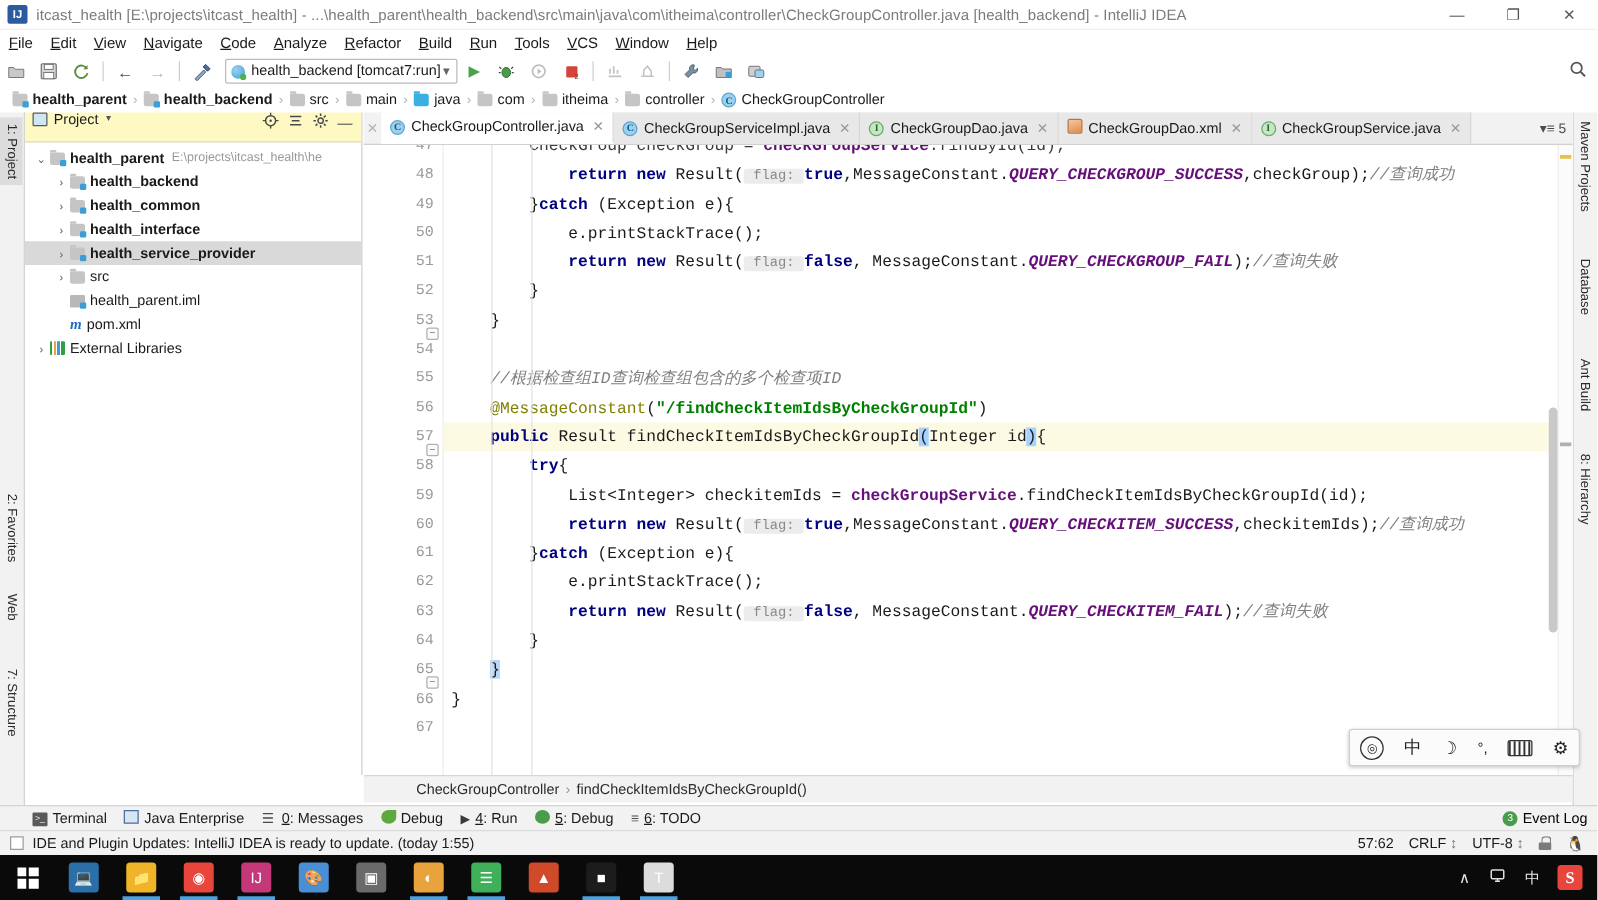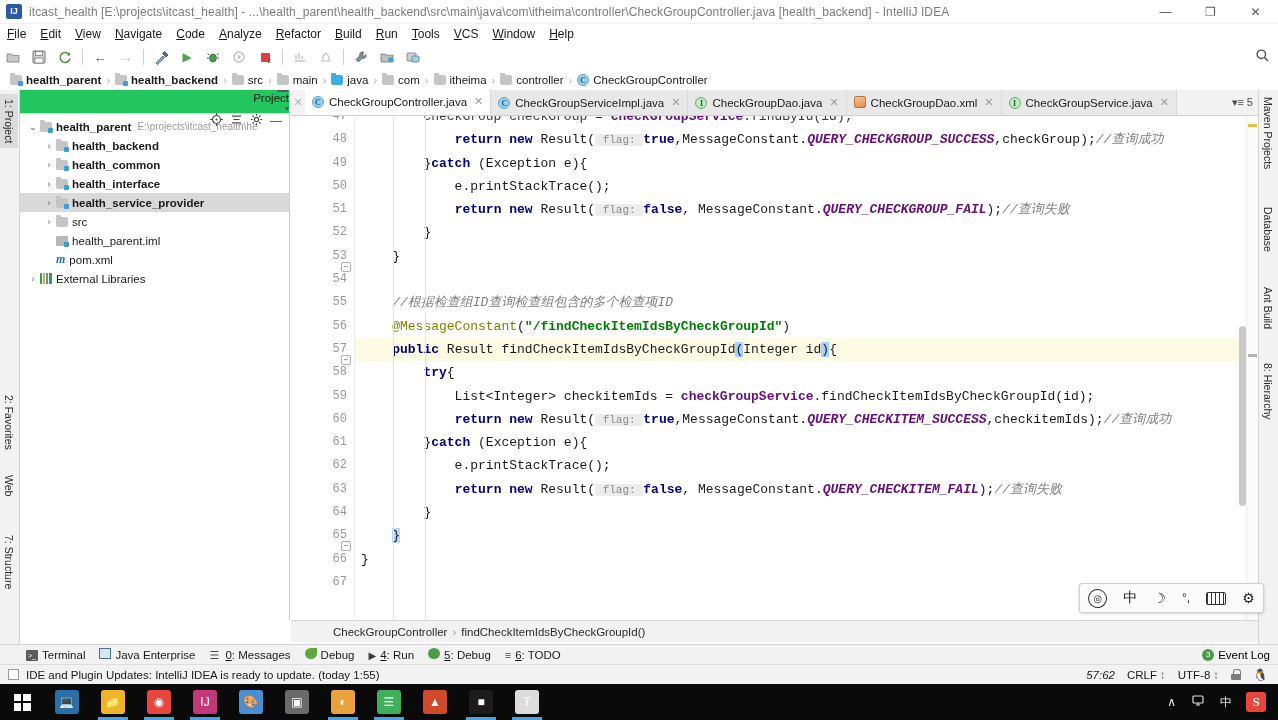--- a/index.html
+++ b/index.html
@@ -132,22 +132,22 @@
     position:absolute; top:90px; right:0; width:20px; height:565px;
     background:#f2f2f2; border-left:1px solid #d4d4d4;
   }
 
   
   .project-panel {
     position:absolute; top:90px; left:20px; width:270px; height:530px;
     background:#ffffff; border-right:1px solid #cfcfcf;
   }
   .pp-header {
-    height:24px; display:flex; align-items:flex-end; background:#22c55e;
-    border-bottom:1px solid #d8d8d8; padding-left:6px;flex-direction:column;
+    height:24px; display:flex; align-items:flex-start; background:#fef9c3;
+    border-bottom:1px solid #d8d8d8; padding-left:6px;
   }
   .pp-title { font-size:11.5px; color:#1a1a1a; margin-left:5px; }
   .pp-caret { font-size:8px; color:#555; margin-left:6px; }
   .pp-actions { margin-left:auto; display:flex; align-items:center; gap:7px; padding-right:7px; }
   .pp-act { font-size:12px; color:#4a4a4a; }
   .pp-win-ico {
     width:12px;height:11px;border:1.5px solid #5a5a5a;background:#cfe6f5;border-radius:1px;
   }
   .tree { padding-top: 3px; font-size: 11.5px; color:#1a1a1a; }
   .tree-row {
@@ -275,21 +275,21 @@
 
   
   .statusbar {
     position:absolute; top:664px; left:0; width:1278px; height:20px;
     background:#f2f2f2; border-top:1px solid #dcdcdc;
     display:flex; align-items:center; padding-left:8px;
     font-size:11.5px; color:#1a1a1a;
   }
   .sb-chk { width:11px;height:11px;border:1px solid #9a9a9a;background:#fff;margin-right:7px;}
   .sb-right { margin-left:auto; display:flex; align-items:center; gap:12px; padding-right:10px; }
-  .sb-right .caretpos { font-variant-numeric: tabular-nums; font-style: italic; }
+  .sb-right .caretpos { font-variant-numeric: tabular-nums; }
   .lock-ico { width:10px;height:11px; position:relative; display:inline-block;}
   .lock-ico::before{content:'';position:absolute;bottom:0;width:10px;height:6px;background:#7b7b7b;border-radius:1px;}
   .lock-ico::after{content:'';position:absolute;top:0;left:2px;width:6px;height:6px;border:1.4px solid #7b7b7b;border-bottom:none;border-radius:3px 3px 0 0;}
   .tux { font-size:12px; color:#555; }
 
   
   .taskbar {
     position:absolute; top:684px; left:0; width:1278px; height:36px;
     background:#0a0a0a; display:flex; align-items:center;
   }
@@ -370,20 +370,25 @@
     <div class="tbi">←</div>
     <div class="tbi" style="color:#bdbdbd">→</div>
     <div class="tb-sep"></div>
     <div class="tbi">
       <svg width="15" height="15" viewBox="0 0 15 15">
           <path d="M2 13l7-7 1.6 1.6-7 7z" fill="#8fa8c0" stroke="#42617f" stroke-width="0.8"></path>
           <path d="M8.5 3.5l3.5 3.5 2-2-3.5-3.5z" fill="#4a6fa0" stroke="#2c4668" stroke-width="0.8"></path>
         </svg>
     </div>
 
+    <div class="runconfig">
+      <span class="rc-icon"></span>
+      <span>health_backend [tomcat7:run]</span>
+      <span class="rc-caret">▼</span>
+    </div>
 
     <div class="tbi" style="color:#4aa34a;font-size:12px">▶</div>
     <div class="tbi">
       <svg width="14" height="14" viewBox="0 0 14 14">
           <ellipse cx="7" cy="8" rx="3.4" ry="4" fill="#4a9c4a" stroke="#2c6c2c" stroke-width="0.8"></ellipse>
           <path d="M3 5l-1.5-1.5M11 5l1.5-1.5M2.6 8H1M11.4 8H13" stroke="#444" stroke-width="1"></path>
         </svg>
     </div>
     <div class="tbi" style="color:#b8b8b8">
       <svg width="14" height="14" viewBox="0 0 14 14">

